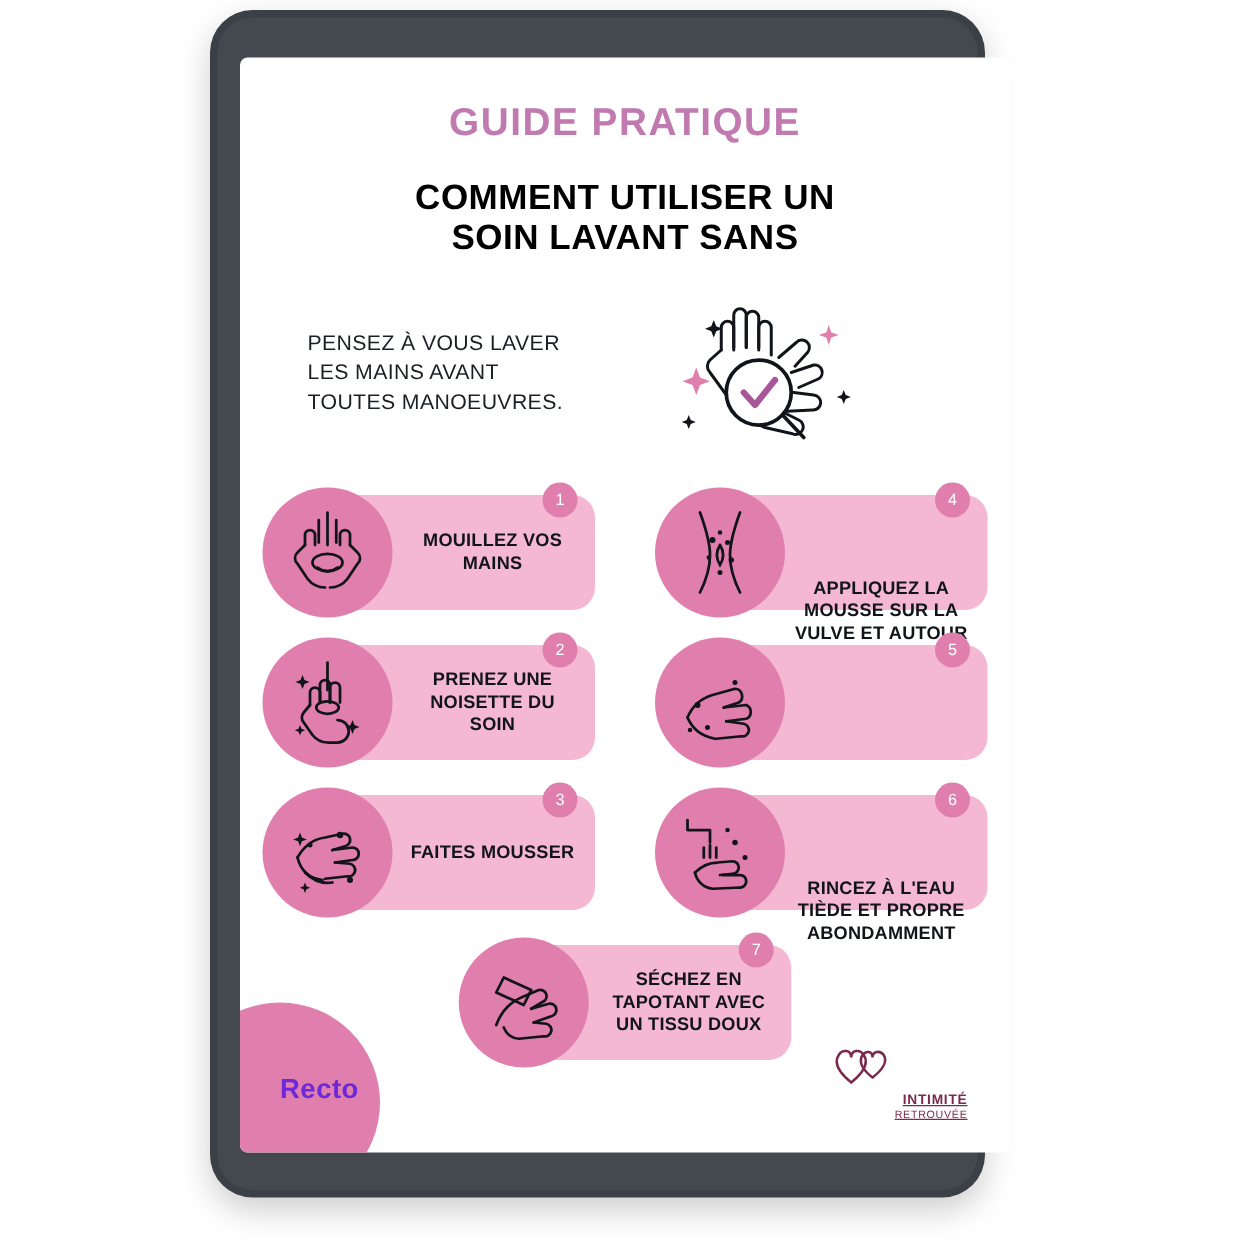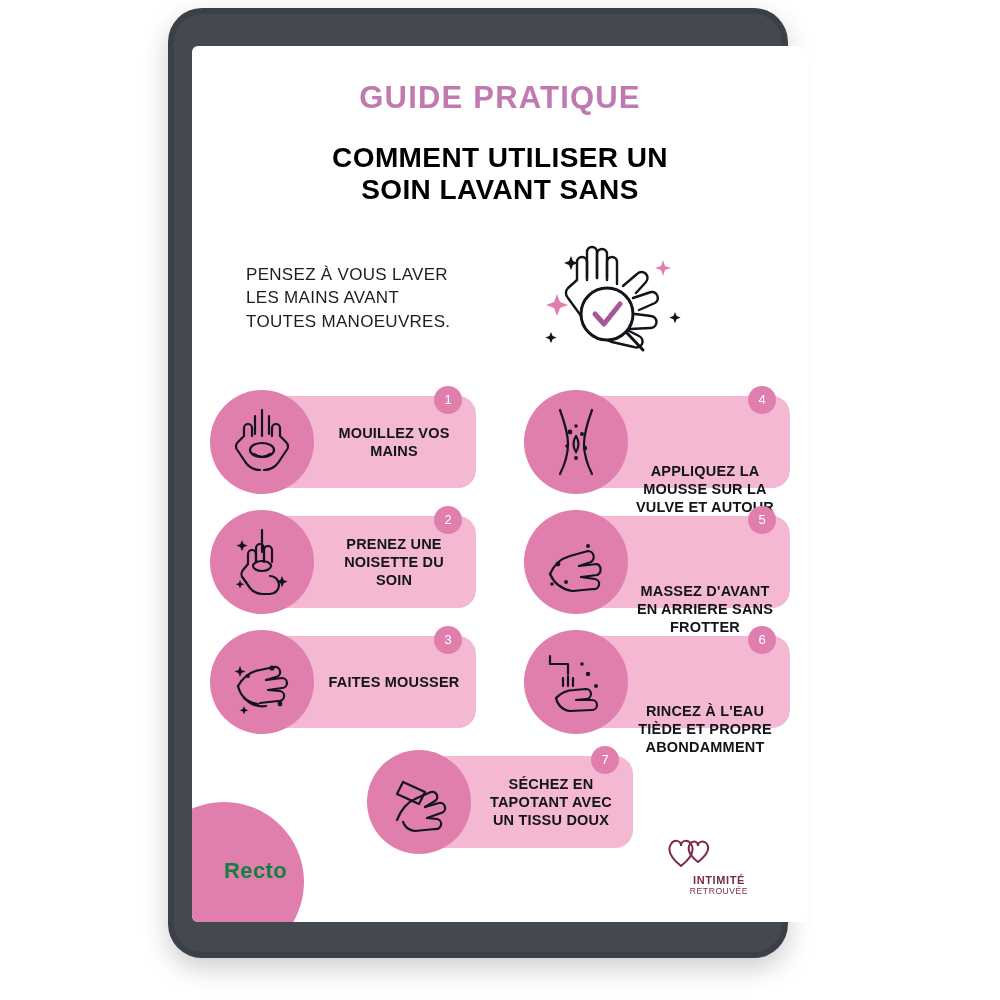--- a/index.html
+++ b/index.html
@@ -185,33 +185,34 @@
     bottom: -40px;
     width: 160px;
     height: 160px;
     border-radius: 50%;
     background: #e07fae;
   }
   .recto-text {
     position: absolute;
     left: 32px;
     bottom: 38px;
-    color: #15803d;
+    color: #6d28d9;
     font-size: 22px;
     font-weight: bold;
     letter-spacing: 0.4px;
   }
 
   .brand {
     position: absolute;
     right: 34px;
     bottom: 26px;
     width: 110px;
-    text-align: center;
+    text-align: right;
     color: #7b2a4d;
+    text-decoration: underline;
   }
   .brand-name {
     font-size: 11px;
     font-weight: bold;
     letter-spacing: 0.6px;
     margin-top: 2px;
   }
   .brand-sub {
     font-size: 8.5px;
     letter-spacing: 0.6px;
@@ -357,21 +358,20 @@
                     <path d="M14 52 q6 14 22 17"></path>
                   </g>
                   <g fill="#111418">
                     <circle cx="22" cy="42" r="2.4"></circle>
                     <circle cx="30" cy="60" r="2"></circle>
                     <circle cx="16" cy="62" r="1.8"></circle>
                     <circle cx="52" cy="24" r="2"></circle>
                   </g>
                 </svg>
               </div>
-              <div class="step-label">MASSEZ D'AVANT EN ARRIERE SANS FROTTER</div>
               <div class="step-num">5</div>
             </div>
           </div>
 
           <div class="step-row">
             <div class="step">
               <div class="step-pill"></div>
               <div class="step-circle">
                 <svg width="80" height="80" viewBox="0 0 80 80" aria-hidden="true">
                   <g fill="none" stroke="#111418" stroke-width="2.2" stroke-linecap="round" stroke-linejoin="round">

